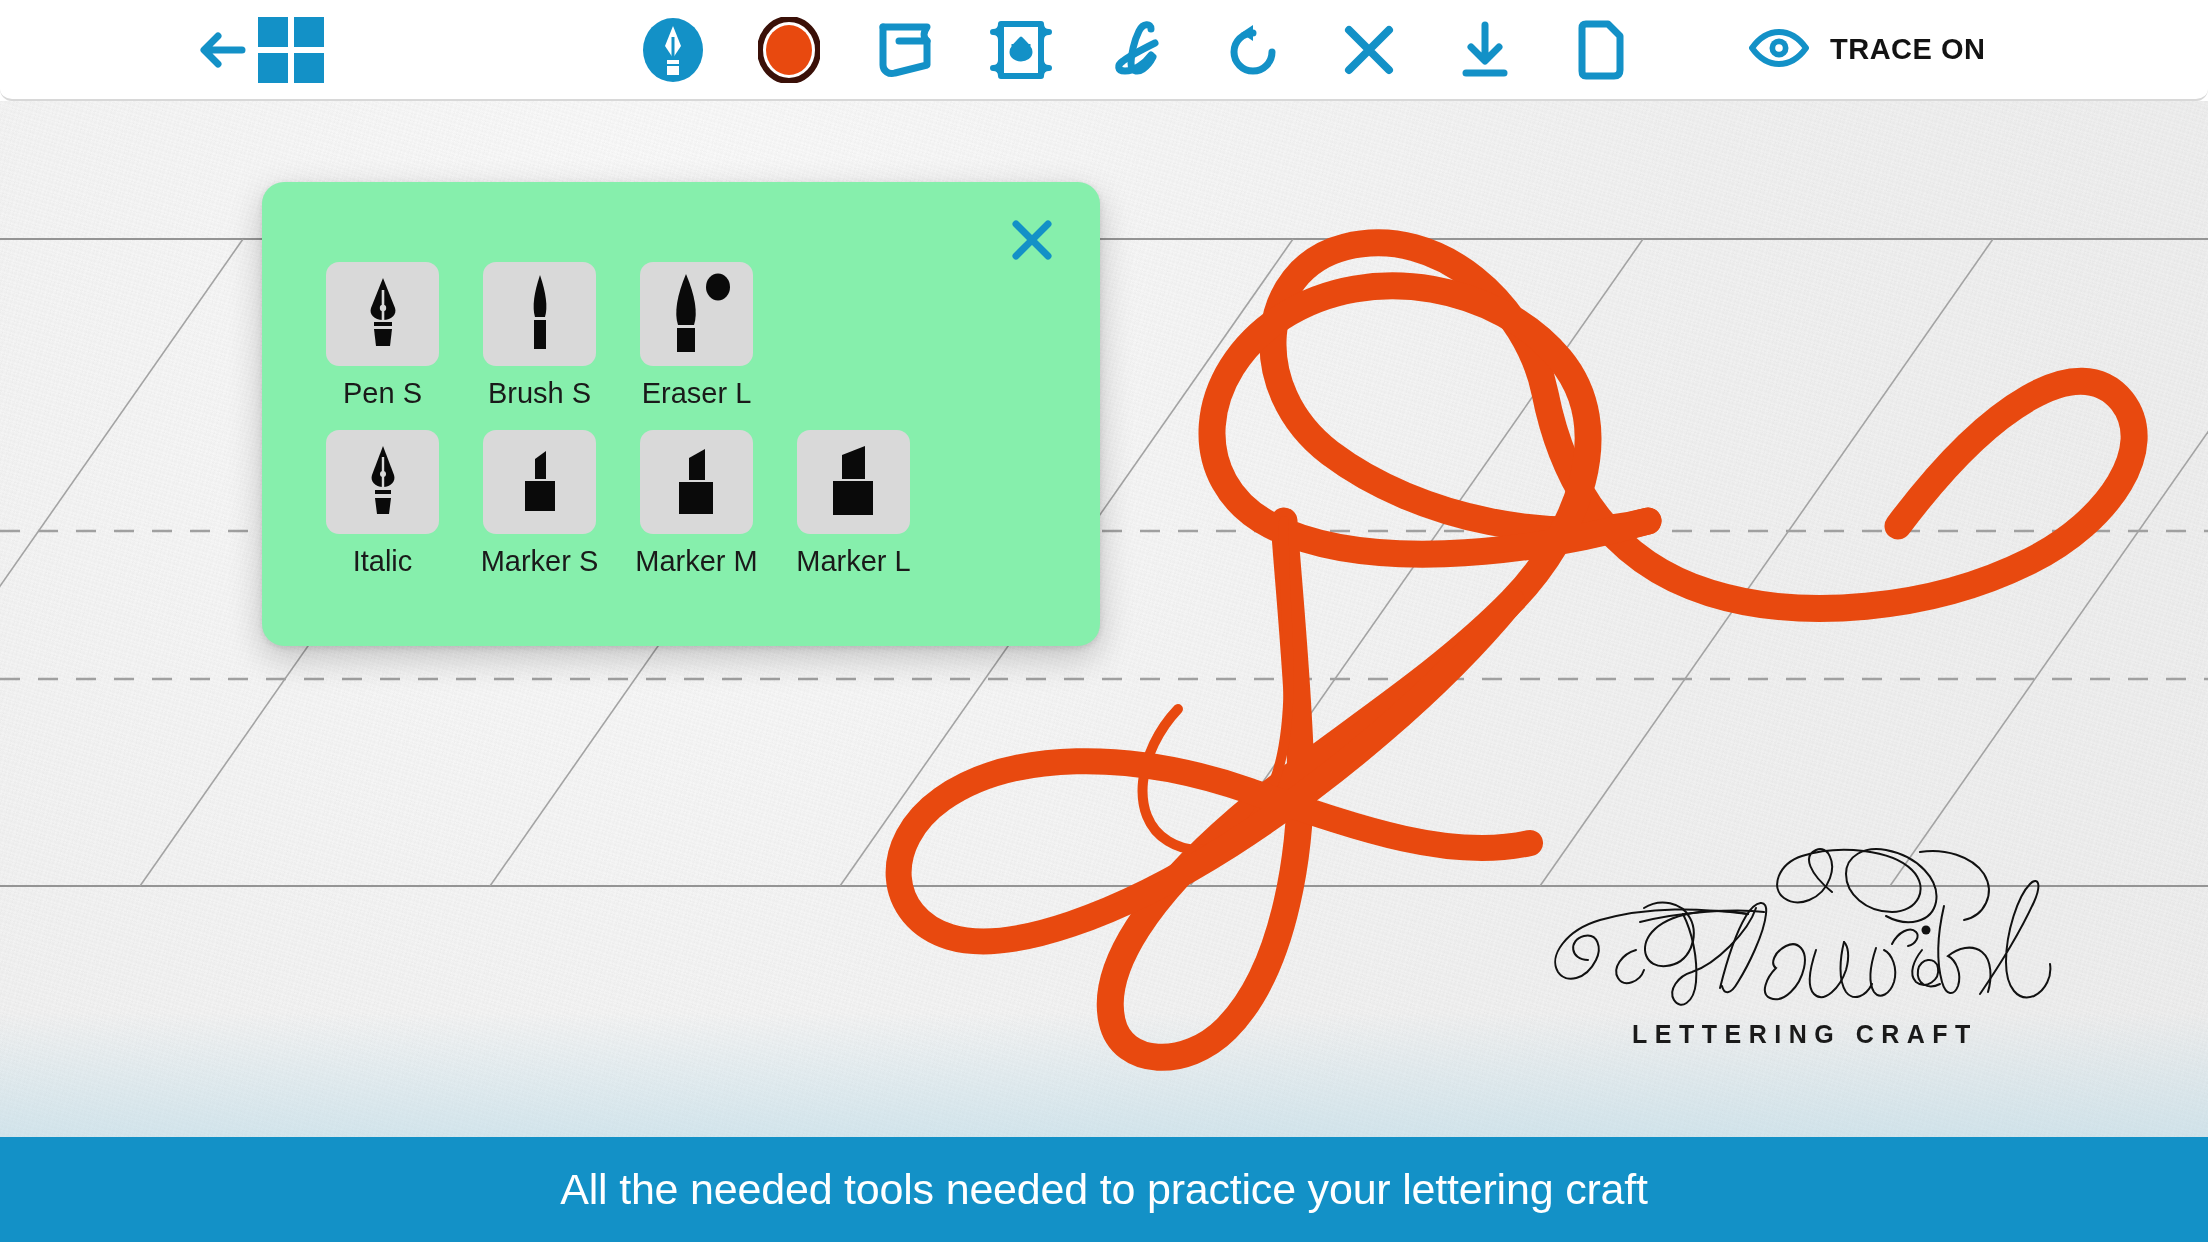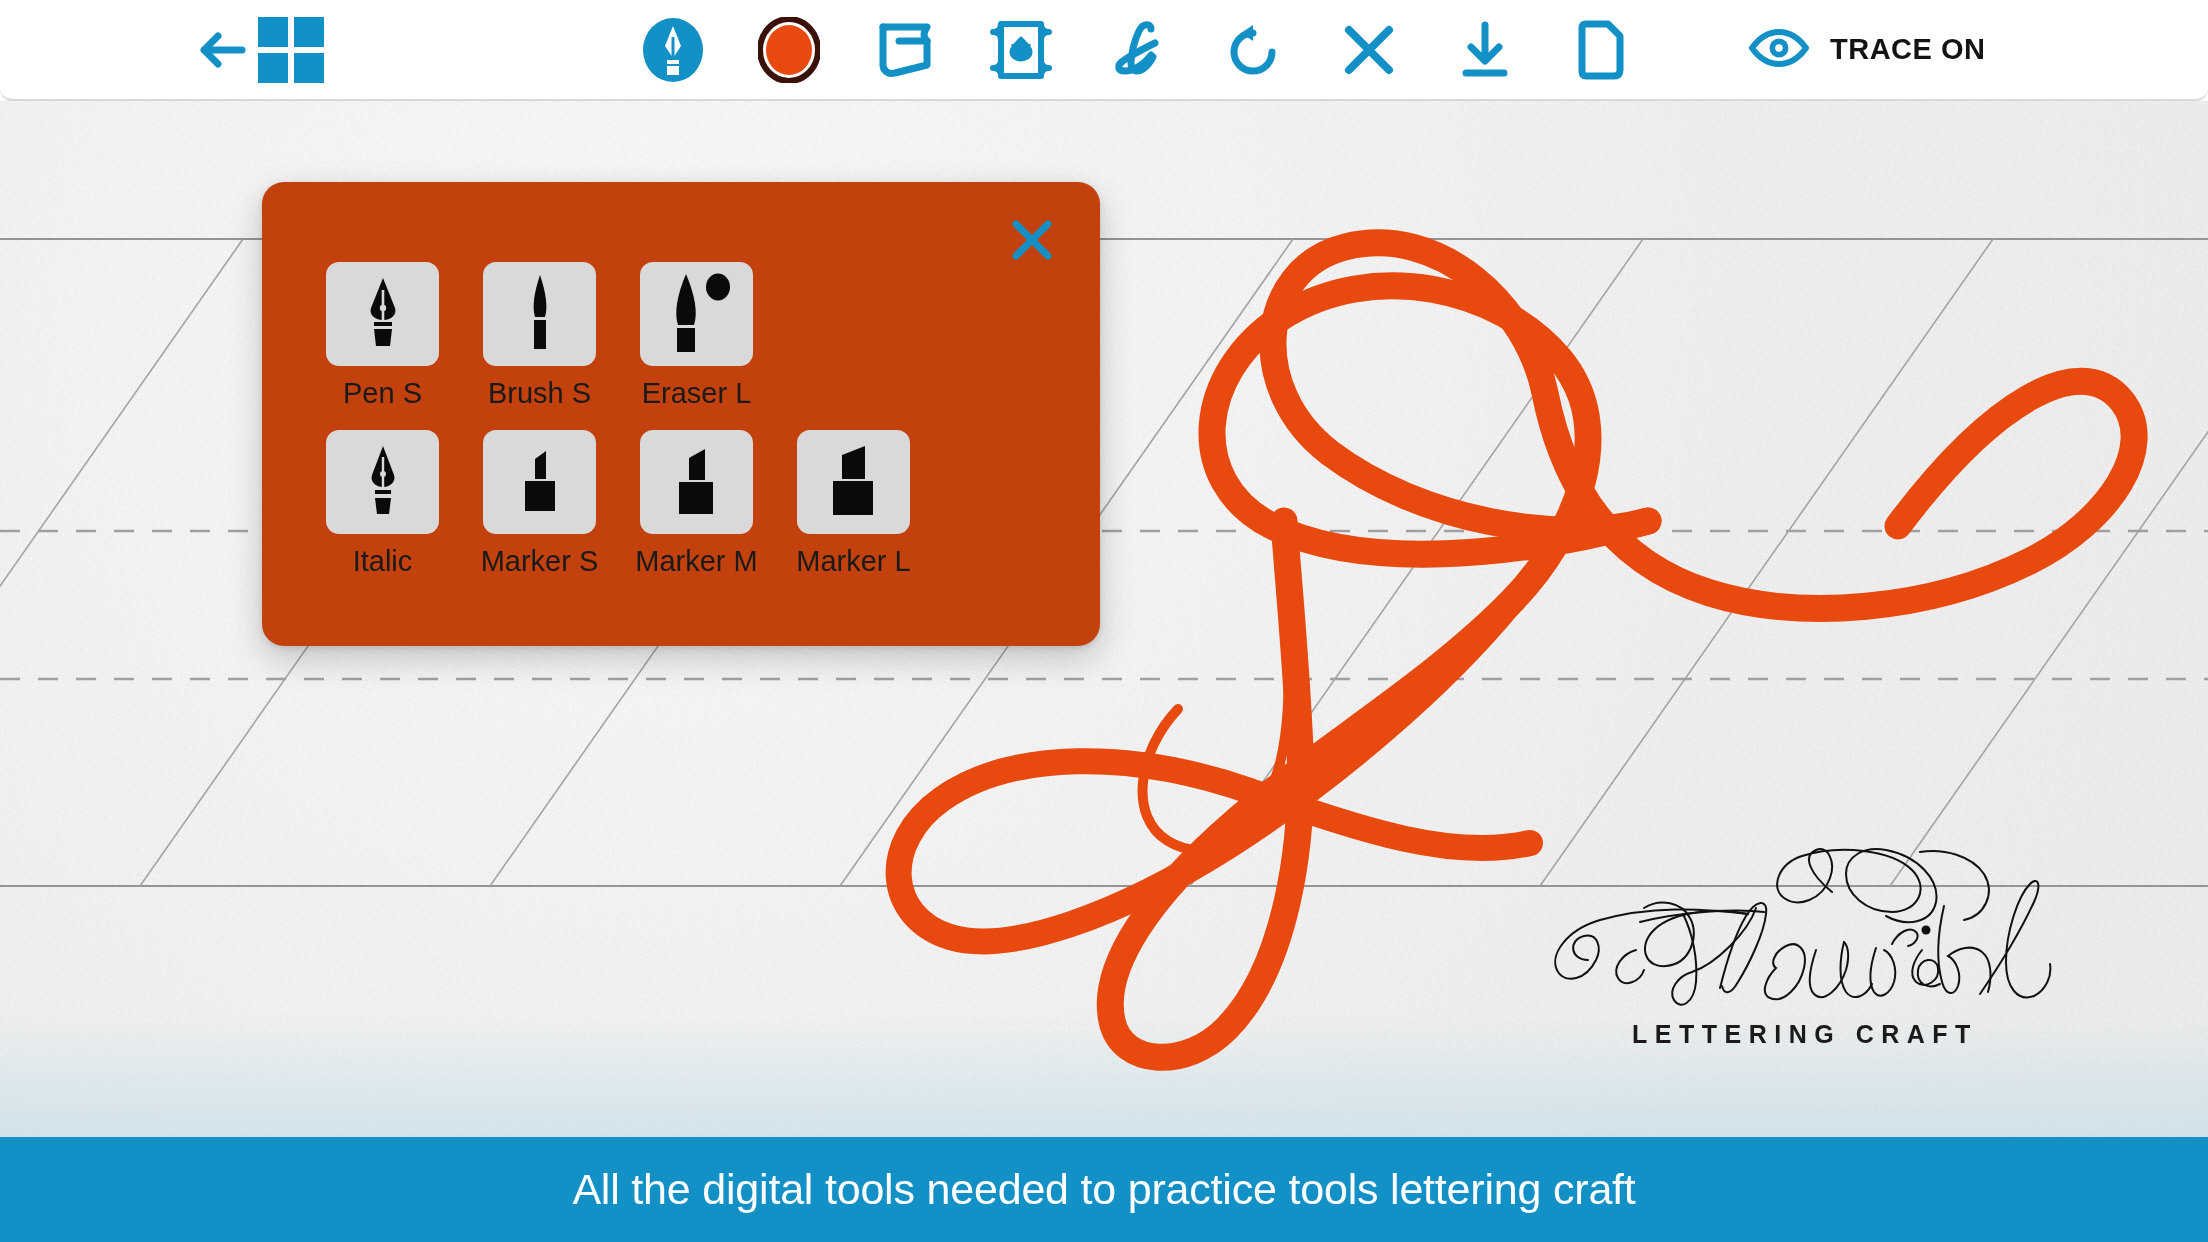--- a/index.html
+++ b/index.html
@@ -56,21 +56,21 @@
   .logo-wrap { position: absolute; left: 1540px; top: 836px; width: 530px; height: 240px; }
   .logo-script { position: absolute; left: 0; top: 0; width: 530px; height: 195px; }
   .logo-sub { position: absolute; left: 0; top: 184px; width: 530px; text-align: center;
               font-size: 25px; font-weight: 700; letter-spacing: 7.5px; color: #1a1a1a;
               font-family: "Liberation Sans", sans-serif; }
 
   
   .palette {
     position: absolute; left: 262px; top: 182px;
     width: 838px; height: 464px;
-    background: #c2410c; border-radius: 22px;
+    background: #86efac; border-radius: 22px;
     box-shadow: 0 12px 34px rgba(0,0,0,0.20), 0 2px 6px rgba(0,0,0,0.10);
     z-index: 60;
   }
   .palette-close { position: absolute; right: 40px; top: 32px; width: 56px; height: 56px;
                    display:flex; align-items:center; justify-content:center; cursor:pointer; }
   .palette-rows { position: absolute; left: 42px; top: 80px; width: 760px; }
   .prow { display: flex; gap: 0px; }
   .prow + .prow { margin-top: 22px; }
   .pitem { width: 157px; display: flex; flex-direction: column; align-items: center;
            cursor: pointer; }
@@ -396,16 +396,16 @@
             </svg>
           </div>
           <div class="plabel">Marker L</div>
         </div>
 
       </div>
     </div>
   </div>
 
   <div class="banner">
-    <div class="banner-text">All the digital tools needed to practice tools lettering craft</div>
+    <div class="banner-text">All the needed tools needed to practice your lettering craft</div>
   </div>
 
 </div>
 
 </body></html>

